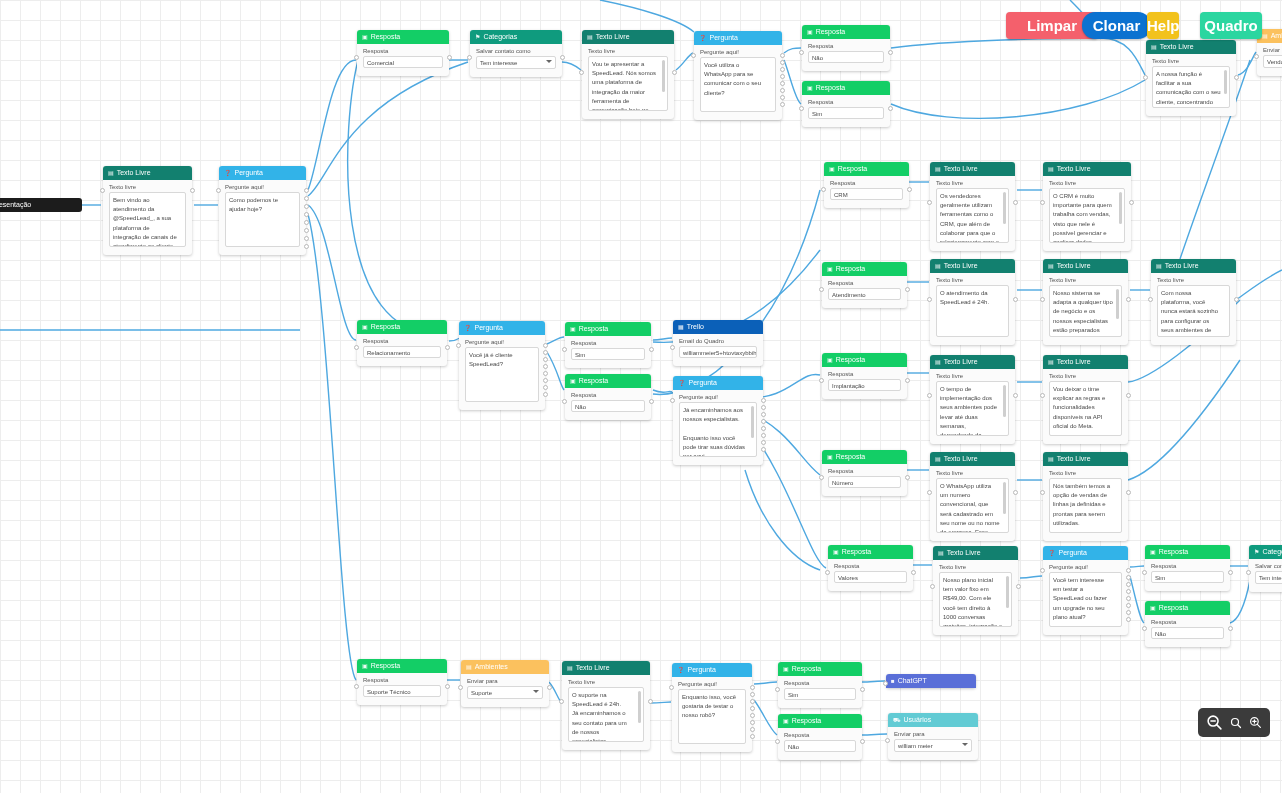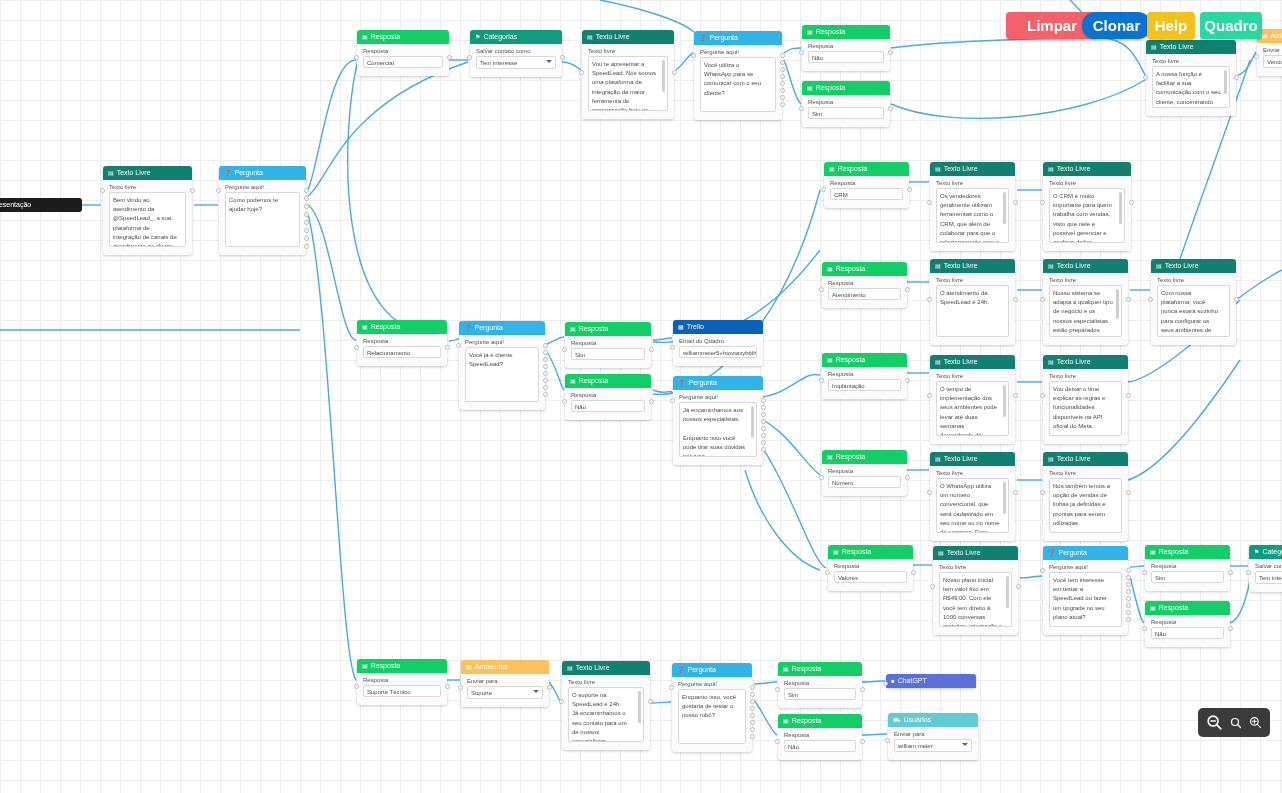--- a/index.html
+++ b/index.html
@@ -778,21 +778,21 @@
           <div class="flabel">Enviar para</div>
           <div class="fselect"><span>william meier</span><span class="caret"></span></div>
         </div>
         <div class="port in" style="top: 25px;"></div>
       </div>
     </div>
 
   <div id="toolbar-layer">
       <div class="tbtn" style="left: 1006px; top: 12px; width: 92px; background: rgb(244, 96, 108);">Limpar</div>
       <div class="tbtn" style="left: 1082px; top: 12px; width: 69px; background: rgb(11, 114, 208); border-radius: 13px;">Clonar</div>
-      <div class="tbtn" style="left: 1147px; top: 12px; width: 48px; background: rgb(242, 194, 28);">Help</div>
+      <div class="tbtn" style="left: 1147px; top: 12px; width: 32px; background: rgb(242, 194, 28);">Help</div>
       <div class="tbtn" style="left: 1200px; top: 12px; width: 62px; background: rgb(43, 214, 160);">Quadro</div>
     </div>
 
   <div id="zoomctl">
     <span class="zb">
       <svg width="17" height="17" viewBox="0 0 24 24" fill="none" stroke="#ffffff" stroke-width="2.2">
         <circle cx="10" cy="10" r="7"></circle>
           <line x1="15" y1="15" x2="21" y2="21" stroke-linecap="round"></line>
         <line x1="7" y1="10" x2="13" y2="10" stroke-linecap="round"></line>
       </svg>

